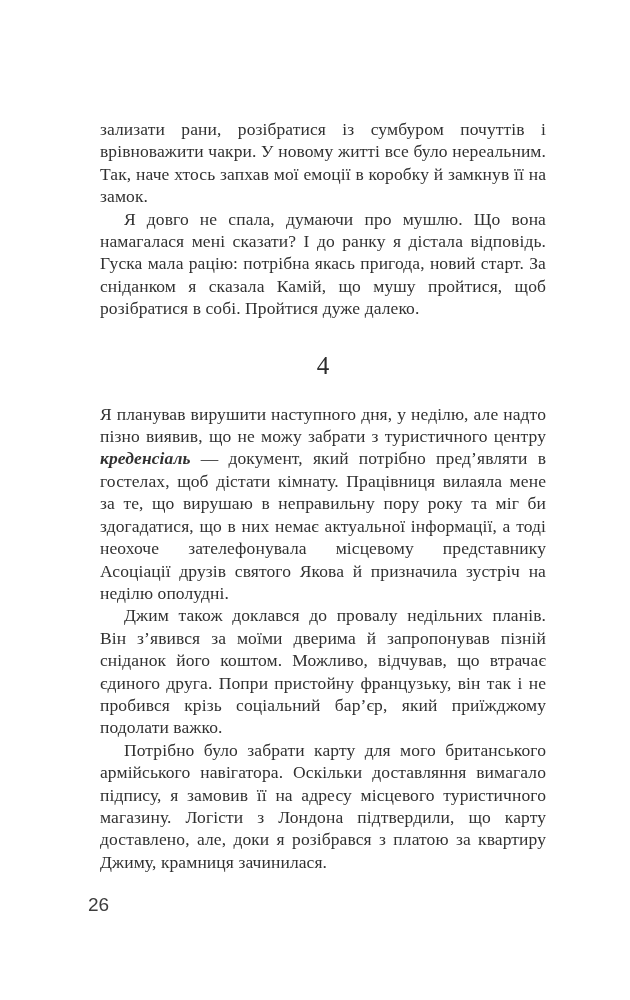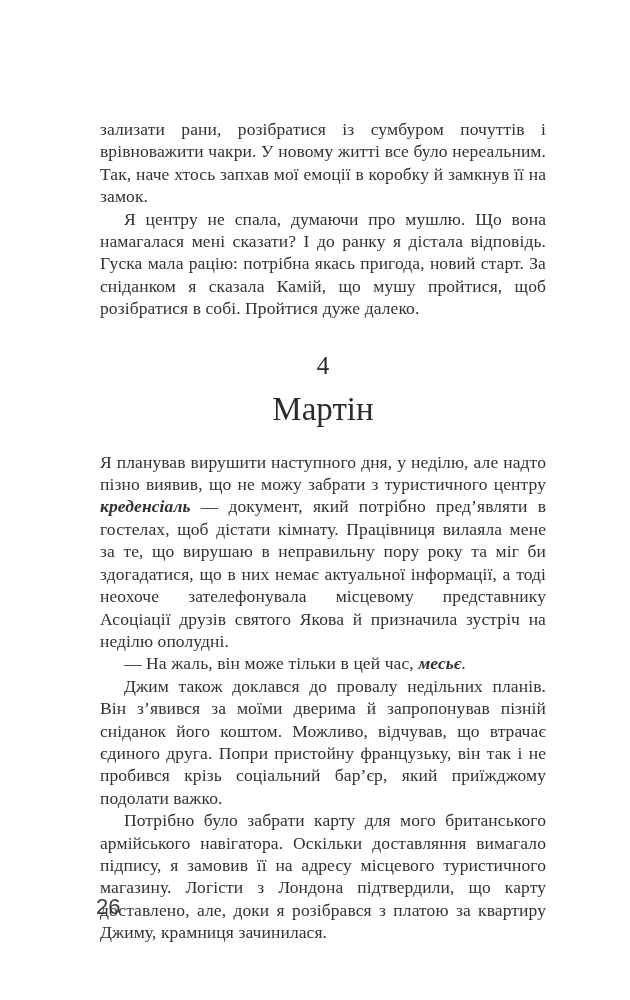--- a/index.html
+++ b/index.html
@@ -48,45 +48,43 @@
     margin-bottom: 15px;
     color: #2c2c2c;
   }
   .chapter-title {
     font-size: 33px;
     line-height: 1;
     color: #2c2c2c;
   }
   .page-number {
     position: absolute;
-    left: 96px;
+    left: 88px;
     top: 894px;
     font-family: "Liberation Sans", "DejaVu Sans", sans-serif;
-    font-size: 22px;
+    font-size: 19px;
     color: #3d3d3d;
   }
 </style>
 </head>
 <body>
 
 <div class="page">
   <div class="text-block">
 
     <p class="para">зализати рани, розібратися із сумбуром почуттів і врівноважити чакри. У новому житті все було нереальним. Так, наче хтось запхав мої емоції в коробку й замкнув її на замок.</p>
 
-    <p class="para indent">Я центру не спала, думаючи про мушлю. Що вона намагалася мені сказати? І до ранку я дістала відповідь. Гуска мала рацію: потрібна якась пригода, новий старт. За сніданком я сказала Камій, що мушу пройтися, щоб розібратися в собі. Пройтися дуже далеко.</p>
+    <p class="para indent">Я довго не спала, думаючи про мушлю. Що вона намагалася мені сказати? І до ранку я дістала відповідь. Гуска мала рацію: потрібна якась пригода, новий старт. За сніданком я сказала Камій, що мушу пройтися, щоб розібратися в собі. Пройтися дуже далеко.</p>
 
     <div class="chapter-head">
       <div class="chapter-number">4</div>
-      <div class="chapter-title">Мартін</div>
     </div>
 
     <p class="para"><span>Я планував вирушити наступного дня, у неділю, але надто пізно виявив, що не можу забрати з туристичного центру </span><em>креденсіаль</em><span> — документ, який потрібно пред’являти в гостелах, щоб дістати кімнату. Працівниця вилаяла мене за те, що вирушаю в неправильну пору року та міг би здогадатися, що в них немає актуальної інформації, а тоді неохоче зателефонувала місцевому представнику Асоціації друзів святого Якова й призначила зустріч на неділю ополудні.</span></p>
 
-    <p class="para indent"><span>— На жаль, він може тільки в цей час, </span><em>месьє</em><span>.</span></p>
 
     <p class="para indent">Джим також доклався до провалу недільних планів. Він з’явився за моїми дверима й запропонував пізній сніданок його коштом. Можливо, відчував, що втрачає єдиного друга. Попри пристойну французьку, він так і не пробився крізь соціальний бар’єр, який приїжджому подолати важко.</p>
 
     <p class="para indent">Потрібно було забрати карту для мого британського армійського навігатора. Оскільки доставляння вимагало підпису, я замовив її на адресу місцевого туристичного магазину. Логісти з Лондона підтвердили, що карту доставлено, але, доки я розібрався з платою за квартиру Джиму, крамниця зачинилася.</p>
 
   </div>
 
   <div class="page-number">26</div>
 </div>
 

